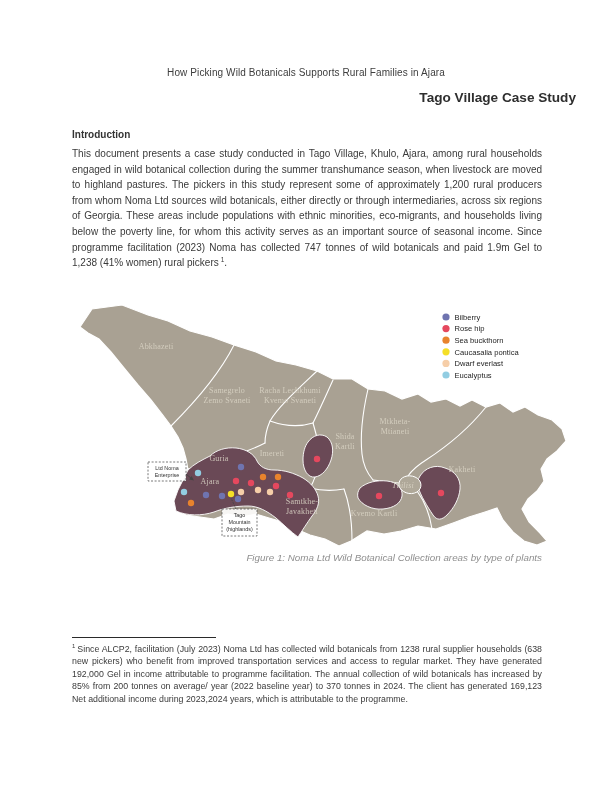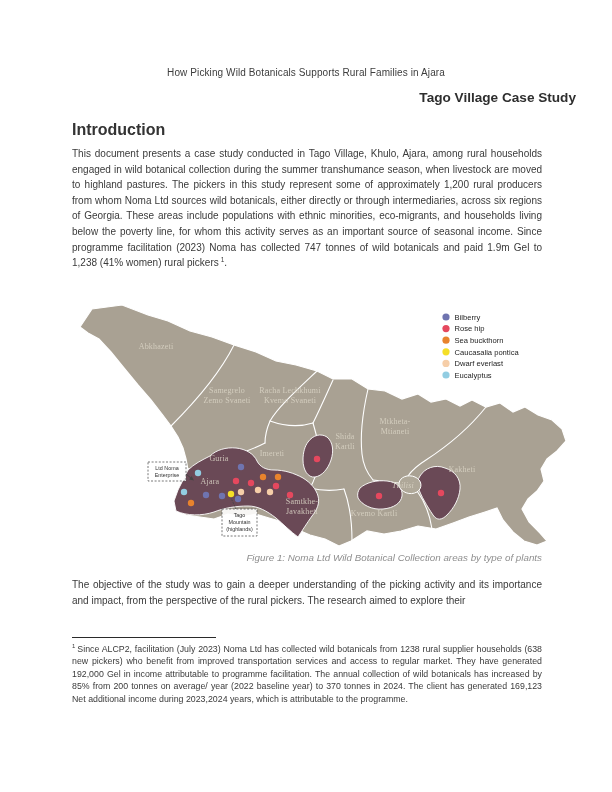--- a/index.html
+++ b/index.html
@@ -9,22 +9,22 @@
   }
   .doc-title {
     position:absolute; top:52px; left:36px; right:36px; margin:15px;
     text-align:center; font-size:10px; font-weight:400; color:#3d3d3d; letter-spacing:.1px;
   }
   .doc-subtitle {
     position:absolute; top:90px; left:36px; right:36px; margin:0;
     text-align:right; font-size:13.6px; font-weight:700; color:#2e2e2e;
   }
   .intro-head {
-    position:absolute; top:121px; left:72px; margin:0;
-    font-size:16px; font-weight:700; color:#333333;
+    position:absolute; top:129px; left:72px; margin:0;
+    font-size:10px; font-weight:700; color:#333333;
   }
   .para {
     position:absolute; left:72px; width:470px; margin:0;
     font-size:10px; line-height:15.6px; text-align:justify; color:#3a3a3a;
   }
   .para-intro { top:146px; }
   .para-body  { top:577px; }
   sup.fnref { font-size:6.5px; vertical-align:super; line-height:0; margin-left:2px; }
   .figure-wrap { position:absolute; left:70px; top:293px; width:500px; height:270px; }
   .figure-caption {
@@ -159,19 +159,18 @@
           <rect x="152" y="216" width="35" height="27" class="annbox"></rect>
           <text x="169.5" y="224" text-anchor="middle" class="anntext">Tago</text>
           <text x="169.5" y="231.2" text-anchor="middle" class="anntext">Mountain</text>
           <text x="169.5" y="238.4" text-anchor="middle" class="anntext">(highlands)</text>
         </g>
     </svg>
   </div>
 
   <p class="figure-caption">Figure 1: Noma Ltd Wild Botanical Collection areas by type of plants</p>
 
-  <p class="para para-body">The objective of the study was to gain a deeper understanding of the picking activity and its importance and impact, from the perspective of the rural pickers. The research aimed to explore their</p>
 
   <div class="footnote-rule"></div>
 
   <p class="footnote"><sup>1</sup><span>Since ALCP2, facilitation (July 2023) Noma Ltd has collected wild botanicals from 1238 rural supplier households (638 new pickers) who benefit from improved transportation services and access to regular market. They have generated 192,000 Gel in income attributable to programme facilitation. The annual collection of wild botanicals has increased by 85% from 200 tonnes on average/ year (2022 baseline year) to 370 tonnes in 2024. The client has generated 169,123 Net additional income during 2023,2024 years, which is attributable to the programme.</span></p>
 
 </div>
 
 </body></html>

